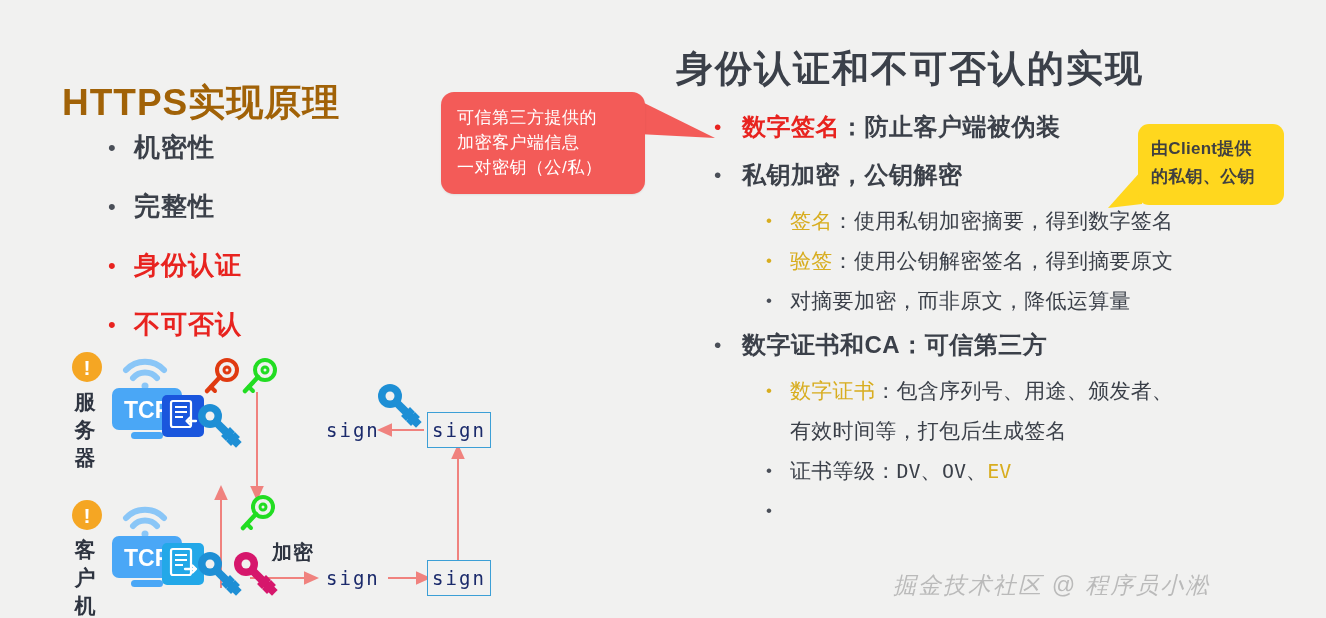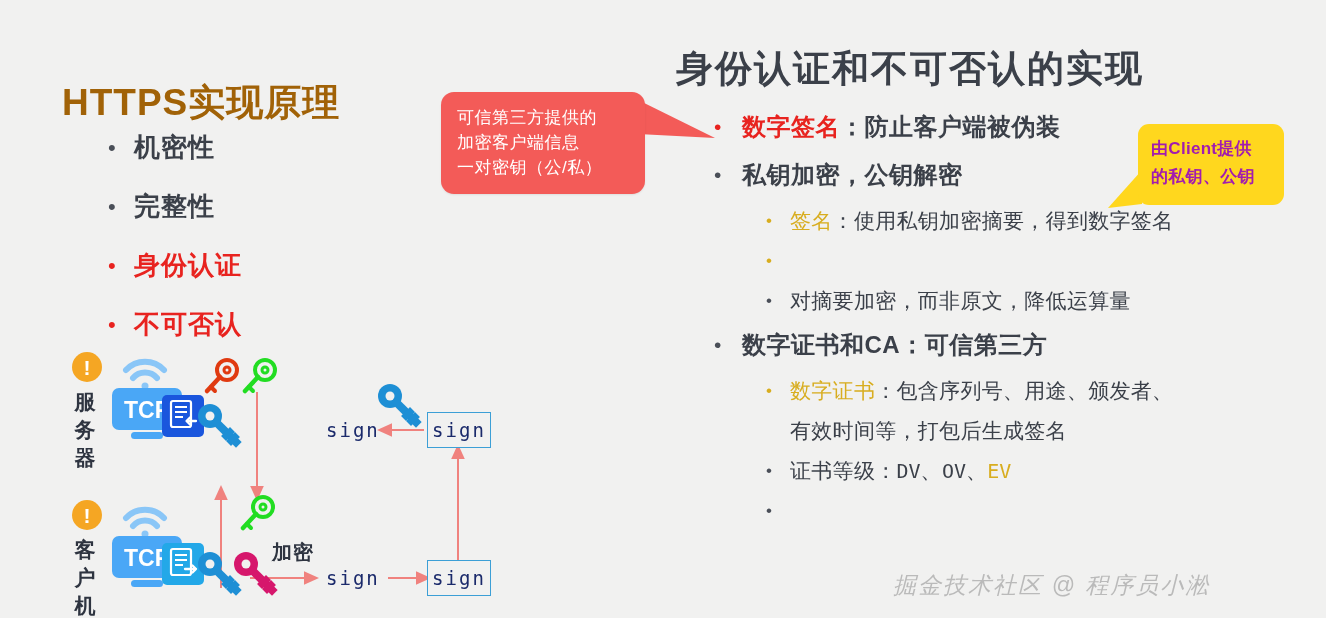--- a/index.html
+++ b/index.html
@@ -59,21 +59,21 @@
   .r2 .t{font-size:21px;line-height:38px;font-weight:500;color:#3b4049;letter-spacing:.3px;}
   .mono{font-family:"DejaVu Sans Mono","Liberation Mono",monospace;font-size:20px;letter-spacing:0;}
 
   
   .callout-yellow{
     position:absolute;left:1138px;top:124px;width:146px;height:81px;
     background:#ffd71e;border-radius:11px;
   }
   .callout-yellow .ctext{
     position:absolute;left:13px;top:11px;right:8px;
-    color:#a21caf;font-size:17px;line-height:28px;font-weight:600;letter-spacing:.3px;
+    color:#404040;font-size:17px;line-height:28px;font-weight:600;letter-spacing:.3px;
   }
 
   
   .diagram{position:absolute;left:0;top:330px;width:560px;height:288px;}
   .node-label{
     position:absolute;width:26px;font-size:21px;font-weight:600;color:#2e3440;
     line-height:28px;text-align:center;letter-spacing:0;
   }
   .badge{
     position:absolute;width:30px;height:30px;border-radius:50%;
@@ -152,20 +152,21 @@
       <span class="t">私钥加密，公钥解密</span>
     </div>
 
     <div class="r2 ybul">
       <span class="b">•</span>
       <span class="t"><span class="hl-yellow">签名</span><span>：使用私钥加密摘要，得到数字签名</span></span>
     </div>
 
     <div class="r2 ybul">
       <span class="b">•</span>
+      <span class="t"><span class="hl-yellow">验签</span><span>：使用公钥解密签名，得到摘要原文</span></span>
     </div>
 
     <div class="r2">
       <span class="b">•</span>
       <span class="t">对摘要加密，而非原文，降低运算量</span>
     </div>
 
     <div class="r1" style="margin-top:4px;">
       <span class="b">•</span>
       <span class="t">数字证书和CA：可信第三方</span>

